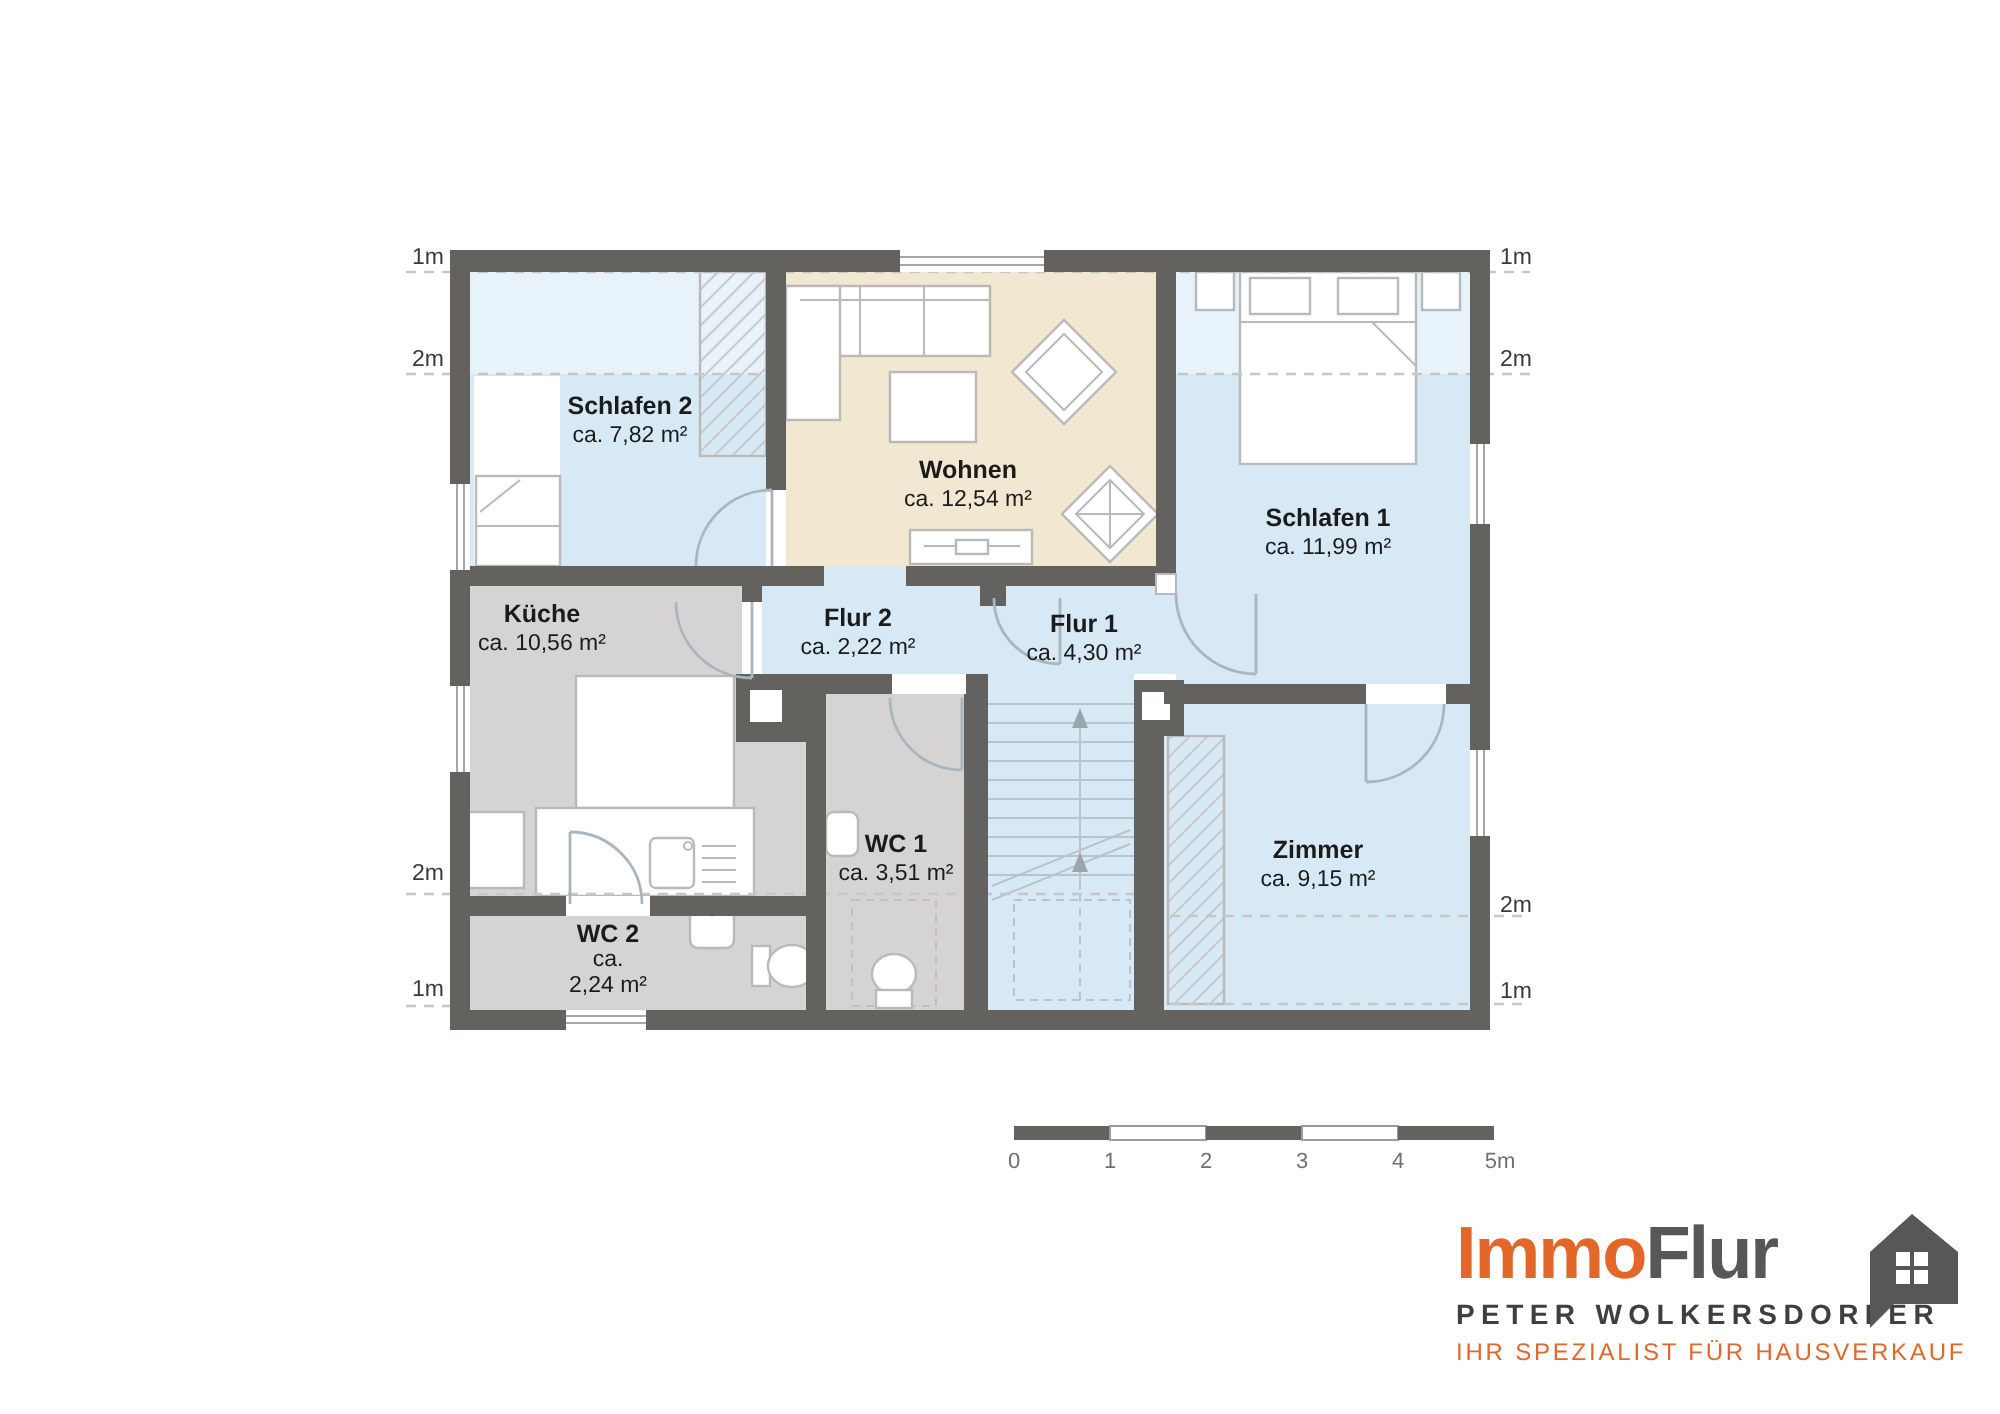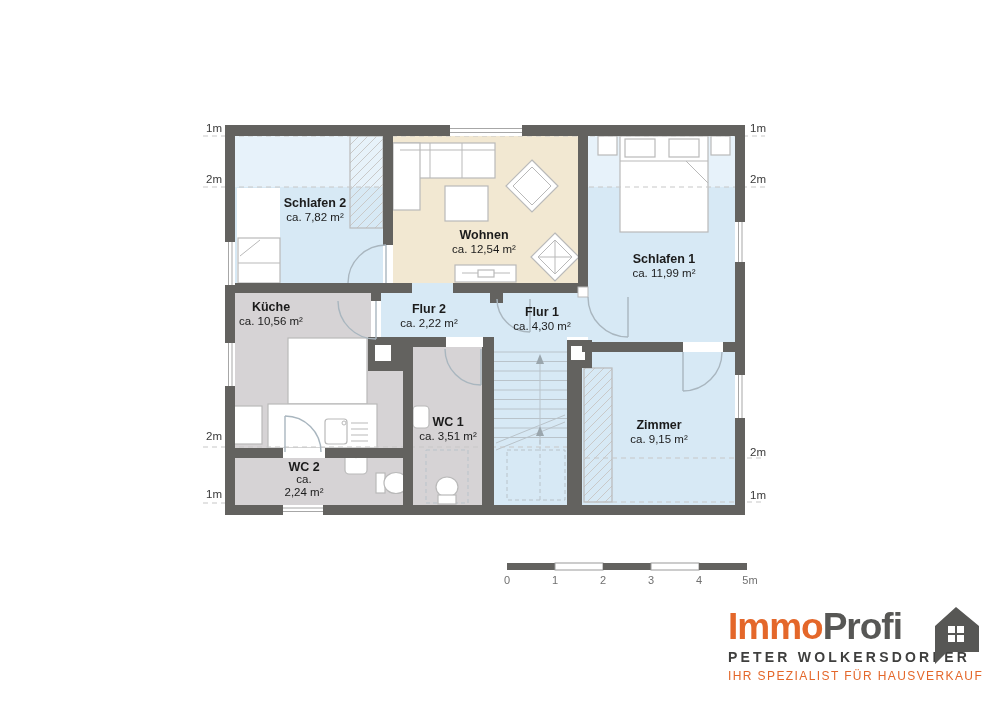--- a/index.html
+++ b/index.html
@@ -277,21 +277,21 @@
     <text class="scale-num" x="603" y="584">2</text>
     <text class="scale-num" x="651" y="584">3</text>
     <text class="scale-num" x="699" y="584">4</text>
     <text class="scale-num" x="750" y="584">5m</text>
   </g>
 </svg>
 
 
 <div class="logo">
   <div class="logo-line1">
-    <span class="logo-immo">Immo</span><span class="logo-profi">Profi</span>
+    <span class="logo-immo">Immo</span><span class="logo-profi">Flur</span>
     <span class="logo-house">
       <svg width="52" height="64" viewBox="0 0 52 64">
         <polygon points="25,3 48,22 48,48 16,48 4,60 4,22" fill="var(--logo-dark)"></polygon>
         <rect x="17" y="22" width="7" height="7" fill="#ffffff"></rect>
         <rect x="26" y="22" width="7" height="7" fill="#ffffff"></rect>
         <rect x="17" y="31" width="7" height="7" fill="#ffffff"></rect>
         <rect x="26" y="31" width="7" height="7" fill="#ffffff"></rect>
       </svg>
     </span>
   </div>

